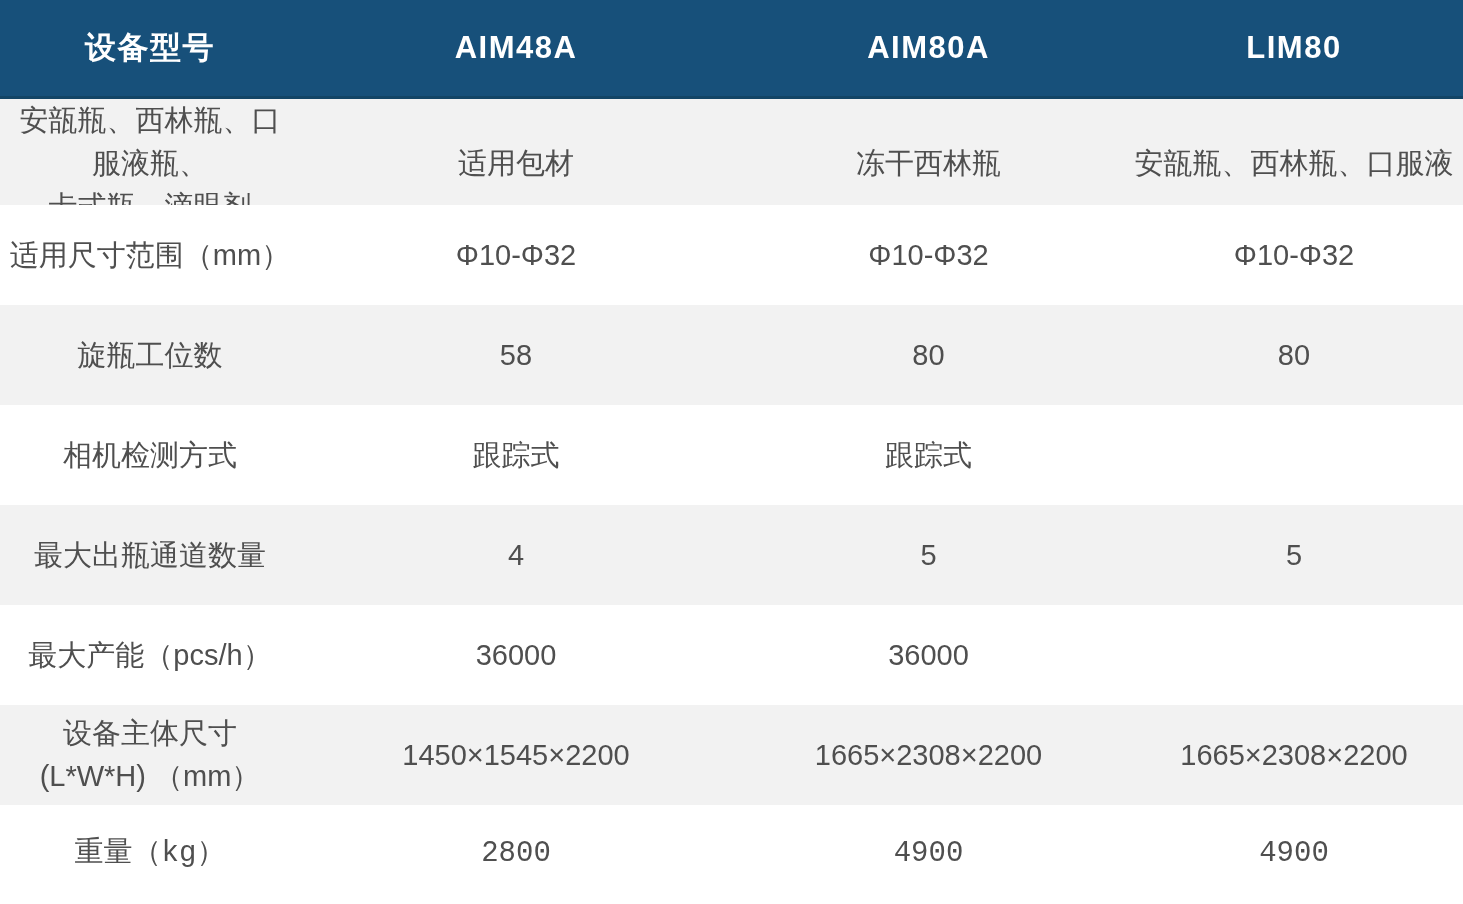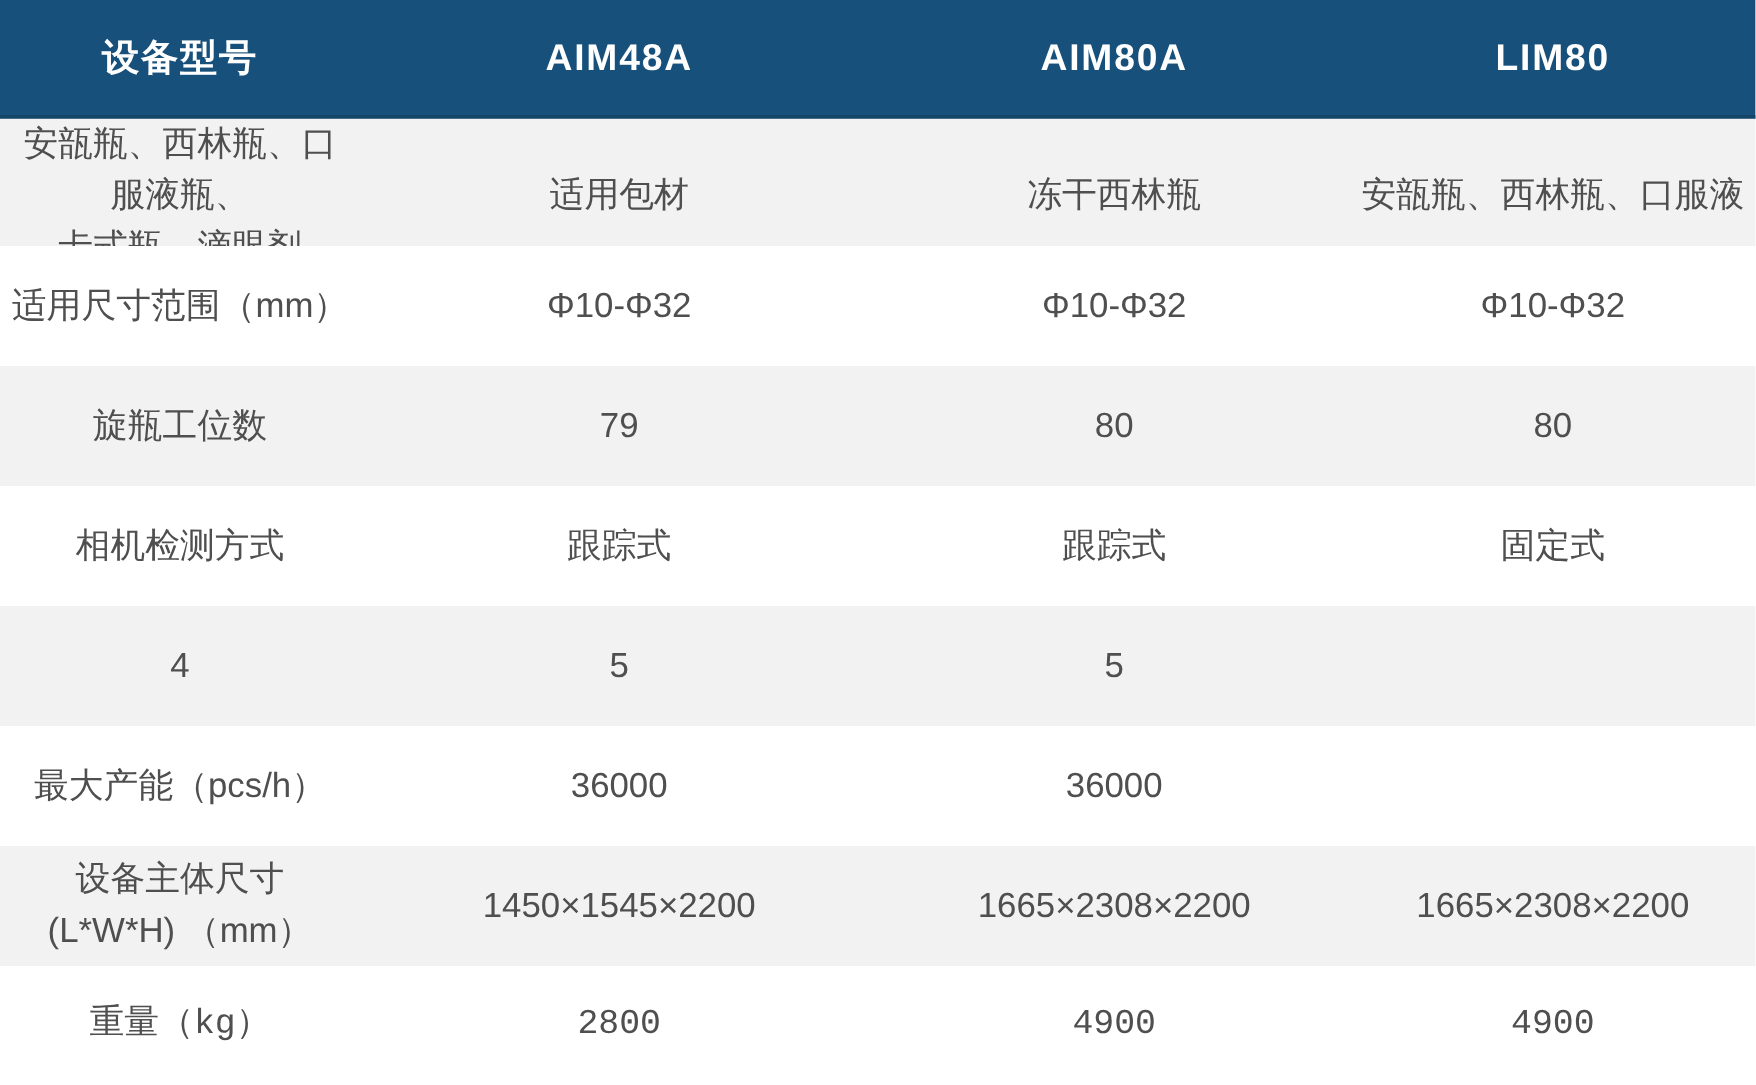--- a/index.html
+++ b/index.html
@@ -82,33 +82,33 @@
 
   <div class="t-row plain r2">
     <div class="cell">适用尺寸范围（mm）</div>
     <div class="cell">Φ10-Φ32</div>
     <div class="cell">Φ10-Φ32</div>
     <div class="cell">Φ10-Φ32</div>
   </div>
 
   <div class="t-row alt r3">
     <div class="cell">旋瓶工位数</div>
-    <div class="cell">79</div>
+    <div class="cell">58</div>
     <div class="cell">80</div>
     <div class="cell">80</div>
   </div>
 
   <div class="t-row plain r4">
     <div class="cell">相机检测方式</div>
     <div class="cell">跟踪式</div>
     <div class="cell">跟踪式</div>
-    <div class="cell">固定式</div>
   </div>
 
   <div class="t-row alt r5">
+    <div class="cell">最大出瓶通道数量</div>
     <div class="cell">4</div>
     <div class="cell">5</div>
     <div class="cell">5</div>
   </div>
 
   <div class="t-row plain r6">
     <div class="cell">最大产能（pcs/h）</div>
     <div class="cell">36000</div>
     <div class="cell">36000</div>
   </div>

